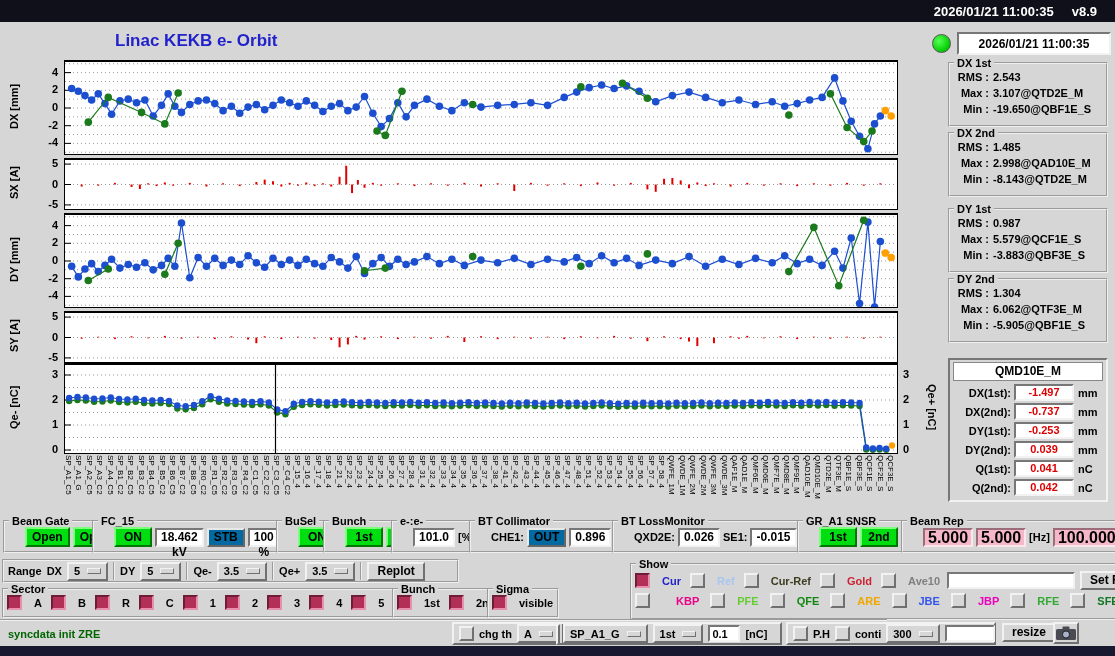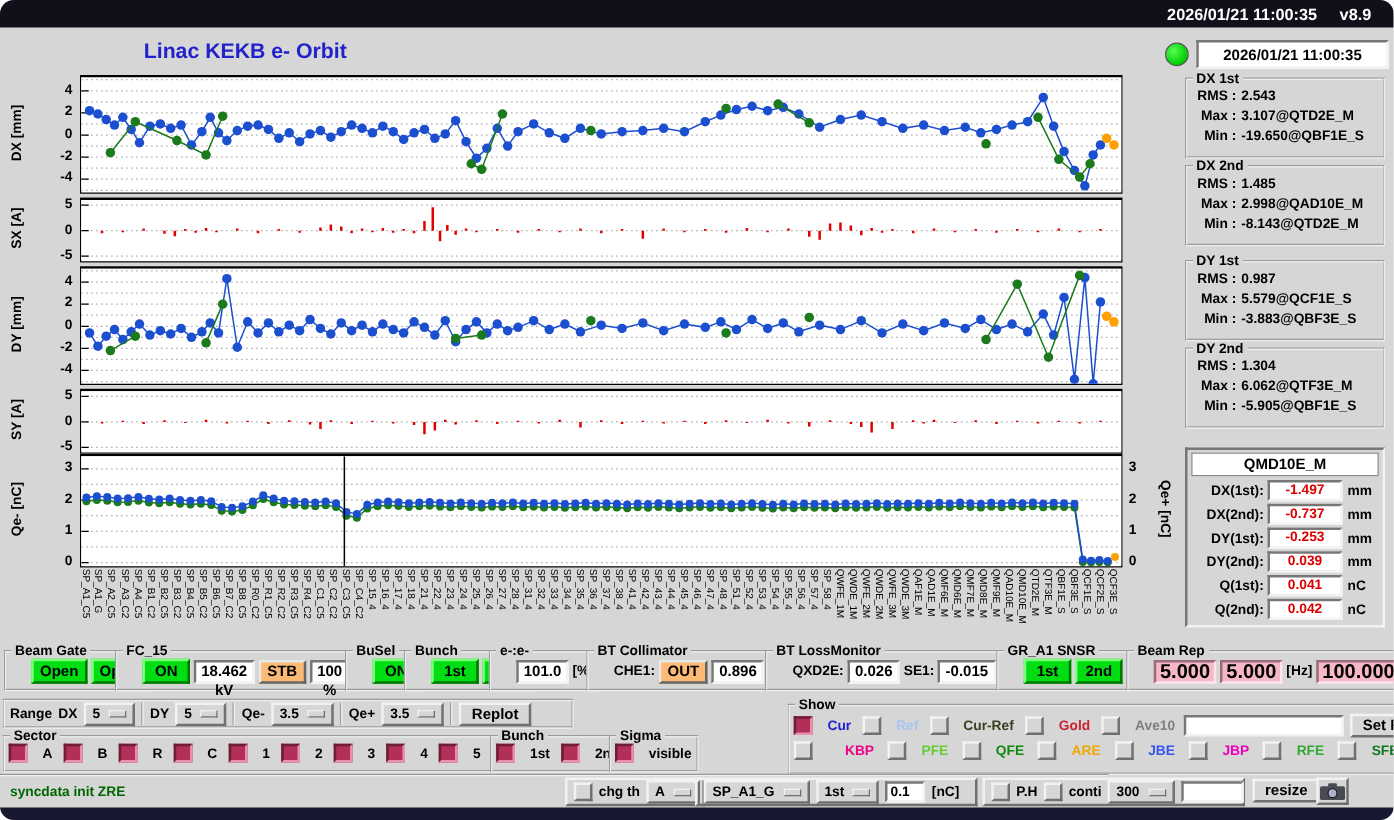--- a/index.html
+++ b/index.html
@@ -1,17 +1,17 @@
 <!DOCTYPE html>
 <html><head>
 <meta charset="utf-8">
 <style>
   html,body{margin:0;padding:0;}
   body{font-family:"Liberation Sans",sans-serif;}
-  .screen{position:relative;width:1115px;height:656px;background:#d6d6d6;overflow:hidden;border-radius:11px;}
+  .screen{position:relative;width:1115px;height:656px;background:#d6d6d6;overflow:hidden;}
   .titlebar{position:absolute;left:0;top:0;width:1115px;height:22px;background:#10101a;color:#fff;
     display:flex;align-items:center;justify-content:flex-end;gap:18px;padding-right:18px;box-sizing:border-box;
     font-weight:bold;font-size:13px;}
   .bottomstrip{position:absolute;left:0;top:646px;width:1115px;height:10px;background:#181830;}
   .main{position:absolute;left:0;top:22px;width:1115px;height:624px;}
 
   .plot-title{position:absolute;left:115px;top:9px;font-size:17px;font-weight:bold;color:#2222cc;}
   .led{position:absolute;left:932px;top:12px;width:17px;height:17px;border-radius:50%;
     background:radial-gradient(circle at 35% 35%,#55ff55,#00cc00 70%,#008800);border:1px solid #555;}
   .dtbox{position:absolute;left:957px;top:10px;width:150px;height:19px;background:#fff;
@@ -56,21 +56,21 @@
   #fs-btloss{left:612px;width:182px}
   #fs-grsnsr{left:797px;width:101px}
   #fs-beamrep{left:901px;width:212px}
   .row{display:flex;gap:3px;align-items:center;height:20px;padding-left:17px;}
   .btn-green{background:#00dd11;border:2px solid;border-color:#7cff7c #007700 #007700 #7cff7c;
     color:#000;font-weight:bold;font-size:12px;height:16px;line-height:16px;padding:0 5px;text-align:center;min-width:24px;}
   .box-white{background:#fff;border:2px solid;border-color:#777 #f2f2f2 #f2f2f2 #777;
     font-weight:bold;font-size:12px;height:15px;line-height:15px;padding:0 4px;text-align:center;}
   .box-pink{background:#f6b8c8;border:2px solid;border-color:#9a6d78 #fde5ec #fde5ec #9a6d78;
     font-weight:bold;font-size:16px;height:15px;line-height:15px;padding:0 3px;text-align:center;}
-  .btn-gray{background:#fdba74;border:2px solid;border-color:#e8e8e8 #666 #666 #e8e8e8;
+  .btn-gray{background:#0369a1;border:2px solid;border-color:#e8e8e8 #666 #666 #e8e8e8;
     font-weight:bold;font-size:12px;height:15px;line-height:15px;padding:0 5px;text-align:center;}
   .lbl{font-weight:bold;font-size:11px;white-space:nowrap;}
 
   .rangebox{position:absolute;left:2px;top:537px;width:457px;height:24px;border:2px groove #efefef;
     display:flex;align-items:center;gap:5px;padding:0 4px;box-sizing:border-box;}
   .vsep{width:0;height:18px;border-left:2px groove #efefef;}
   .opt{display:inline-flex;align-items:center;gap:7px;background:#d6d6d6;border:2px solid;
     border-color:#f2f2f2 #707070 #707070 #f2f2f2;padding:0 5px;height:15px;font-weight:bold;font-size:11px;}
   .opt::after{content:"";width:12px;height:4px;background:#d6d6d6;border:1px solid;
     border-color:#f2f2f2 #707070 #707070 #f2f2f2;}

